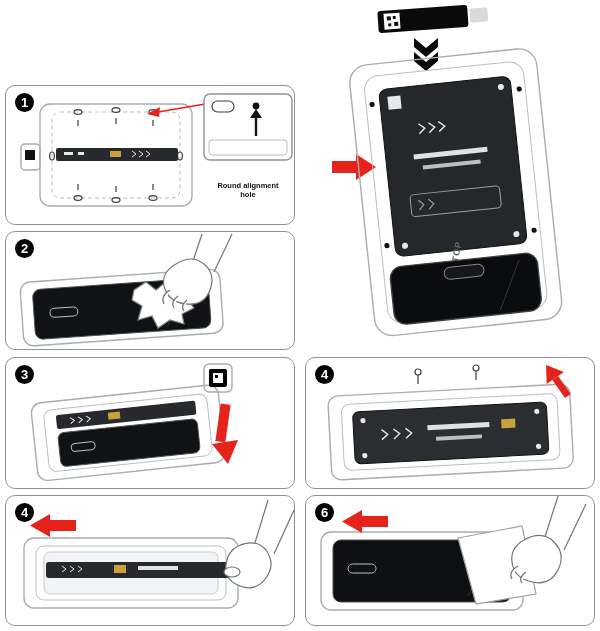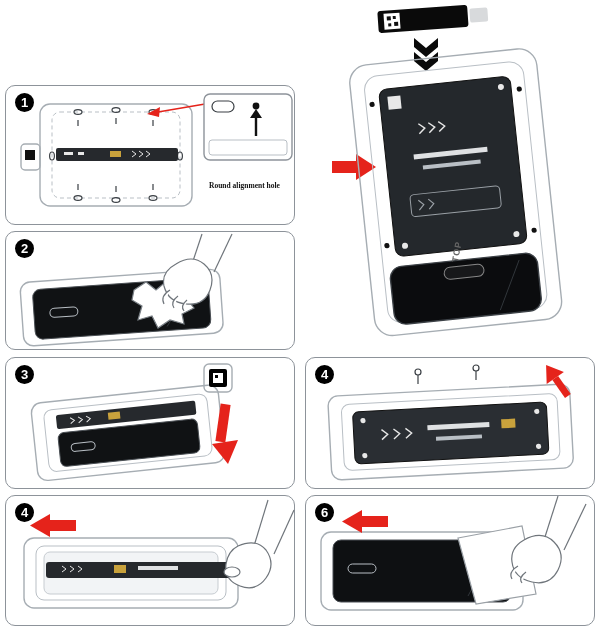--- a/index.html
+++ b/index.html
@@ -18,22 +18,21 @@
     background: #000; color: #fff;
     font-size: 13px; font-weight: bold;
     display: flex; align-items: center; justify-content: center;
     z-index: 3;
   }
   .illo { position: absolute; inset: 0; }
   svg { display: block; }
   .callout-label {
     position: absolute;
     font-size: 7.5px; font-weight: bold; color: #111;
-    text-align: left;
-    font-family: Liberation Serif, serif;
+    text-align: center;
   }
   
   .st  { stroke: #a6adb3; fill: none; stroke-width: 1.4; }
   .st2 { stroke: #b9bfc5; fill: none; stroke-width: 1; }
   .ink { stroke: #3a3f44; fill: none; stroke-width: 1.2; }
   .hand { fill: #ffffff; stroke: #6f757b; stroke-width: 1.2; }
   .red { fill: #e5231b; }
   .dark { fill: #26292d; }
 </style>
 </head>

